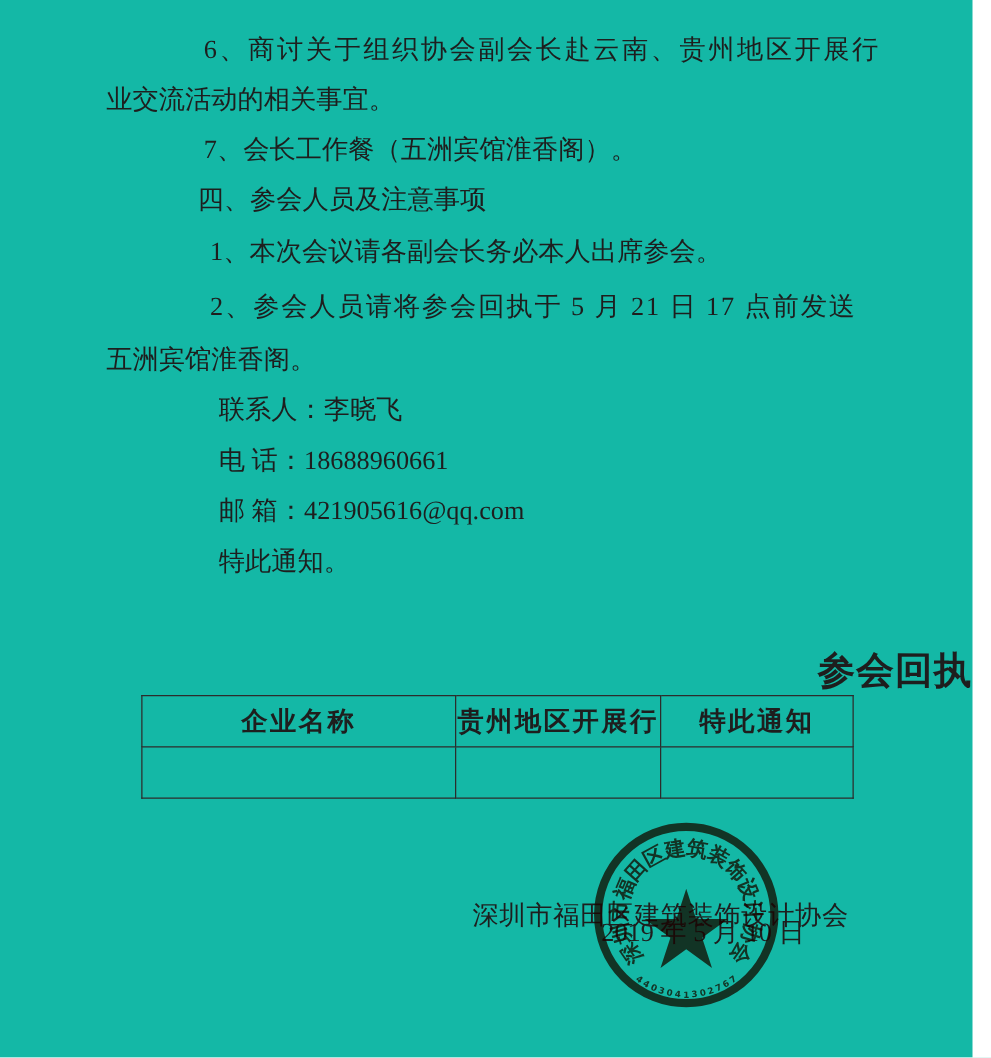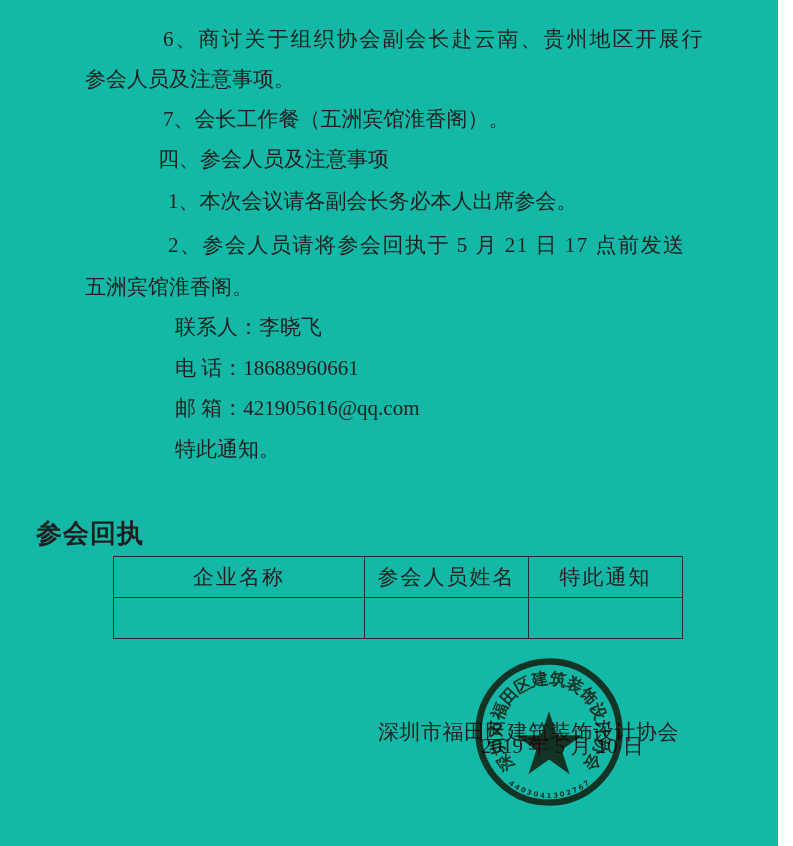--- a/index.html
+++ b/index.html
@@ -15,37 +15,37 @@
     position:absolute;
     left:85px;
     width:640px;
     font-size:21px;
     line-height:30px;
     white-space:nowrap;
   }
   .form-title{
     position:absolute;
     left:0;right:0;top:516px;
-    text-align:left;
-    font-size:26px;
+    text-align:right;
+    font-size:30px;
     font-weight:bold;
     letter-spacing:1px;
     margin-left:36px;
   }
   table.reply{
     position:absolute;
     left:113px;top:556px;
     width:569px;
     border-collapse:collapse;
     table-layout:fixed;
   }
   table.reply th, table.reply td{
     border:1.7px solid #2c2c2c;
     font-size:21px;
-    font-weight:normal;
+    font-weight:bold;
     text-align:center;
     padding:0;
     height:40px;
     letter-spacing:2px;
   }
   .sig{
     position:absolute;
     font-size:21px;
     line-height:28px;
     white-space:nowrap;
@@ -69,21 +69,21 @@
     font-family:"DejaVu Sans","Liberation Sans",sans-serif;
     font-weight:bold;
   }
 </style>
 </head>
 <body>
 
 <div class="page">
 
   <div class="ln" style="top:24px;padding-left:78px;letter-spacing:2px">6、商讨关于组织协会副会长赴云南、贵州地区开展行</div>
-  <div class="ln" style="top:64px">参会人员及注意事项。</div>
+  <div class="ln" style="top:64px">业交流活动的相关事宜。</div>
   <div class="ln" style="top:104px;padding-left:78px">7、会长工作餐（五洲宾馆淮香阁）。</div>
   <div class="ln" style="top:144px;padding-left:73px">四、参会人员及注意事项</div>
   <div class="ln" style="top:186px;padding-left:83px">1、本次会议请各副会长务必本人出席参会。</div>
   <div class="ln" style="top:230px;padding-left:83px;letter-spacing:1.5px">2、参会人员请将参会回执于 5 月 21 日 17 点前发送</div>
   <div class="ln" style="top:272px">五洲宾馆淮香阁。</div>
   <div class="ln" style="top:312px;padding-left:90px">联系人：李晓飞</div>
   <div class="ln" style="top:353px;padding-left:90px">电 话：18688960661</div>
   <div class="ln" style="top:393px;padding-left:90px">邮 箱：421905616@qq.com</div>
   <div class="ln" style="top:434px;padding-left:90px">特此通知。</div>
 
@@ -91,21 +91,21 @@
 
   <table class="reply">
     <colgroup>
       <col style="width:251px">
         <col style="width:164px">
         <col style="width:154px">
     </colgroup>
     <tbody>
         <tr>
       <th>企业名称</th>
-      <th>参会人员姓名</th>
+      <th>贵州地区开展行</th>
       <th>特此通知</th>
     </tr>
     <tr>
       <td></td>
       <td></td>
       <td></td>
     </tr>
   </tbody>
     </table>
 

